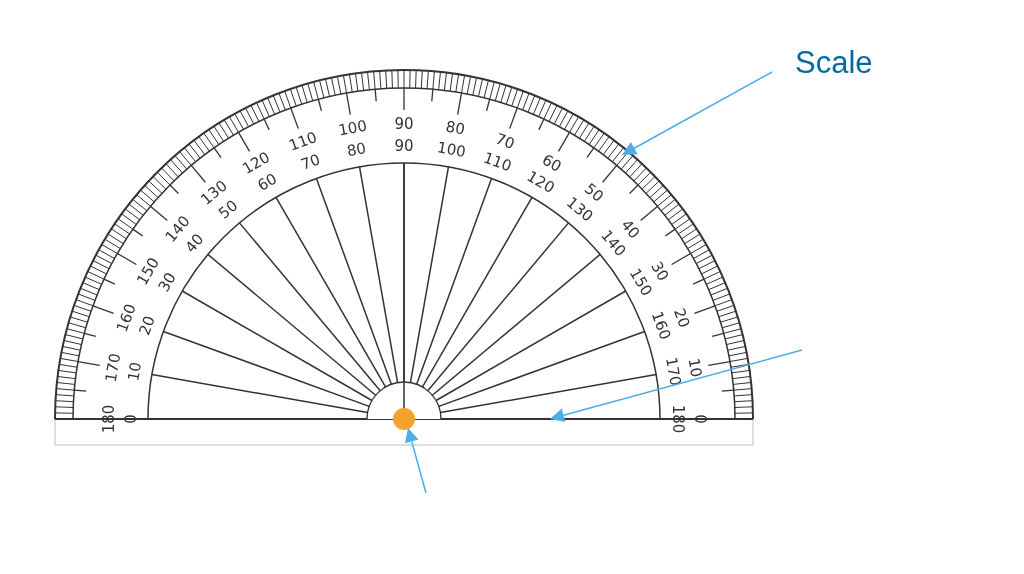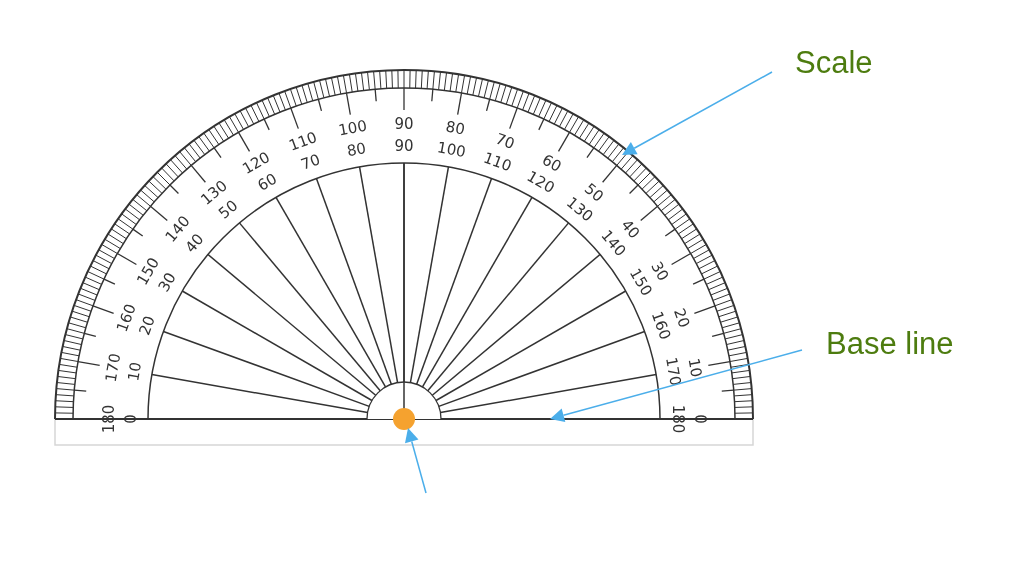--- a/index.html
+++ b/index.html
@@ -1,18 +1,18 @@
 <!DOCTYPE html>
 <html><head>
 <meta charset="utf-8">
 <style>
   html, body { margin: 0; padding: 0; background: #ffffff; }
   body { width: 1024px; height: 574px; position: relative; overflow: hidden; font-family: "DejaVu Sans", sans-serif; }
   #stage { position: absolute; left: 0; top: 0; width: 1024px; height: 574px; }
-  .label { position: absolute; font-family: "Liberation Sans", sans-serif; font-size: 31px; color: #4d7c0f; white-space: nowrap; }
+  .label { position: absolute; font-family: "Liberation Sans", sans-serif; font-size: 31px; color: #0369a1; white-space: nowrap; }
   .num { font-family: "DejaVu Sans", sans-serif; font-size: 15px; fill: #333; }
 </style>
 </head>
 <body>
 
 <div id="stage">
   <svg id="svg" width="1024" height="574" viewBox="0 0 1024 574" xmlns="http://www.w3.org/2000/svg">
     <g id="protractor">
         <rect x="55" y="419" width="698" height="26" fill="#fff" stroke="#d6d6d6" stroke-width="1.5"></rect>
         <path d="M 55 419 A 349 349 0 0 1 753 419" fill="none" stroke="#333333" stroke-width="2"></path>
@@ -300,14 +300,13 @@
         <line x1="772" y1="72" x2="634.2497405464375" y2="148.22181023097127" stroke="#4BAEEA" stroke-width="1.5"></line>
         <polygon points="622,155 637.6388354309519,154.34668050419 630.8606456619231,142.09693995775254" fill="#4BAEEA"></polygon>
         <line x1="802" y1="350" x2="563.502977039361" y2="415.3027562868416" stroke="#4BAEEA" stroke-width="1.5"></line>
         <polygon points="550,419 565.3515988959401,422.0542448065221 561.6543551827818,408.5512677671611" fill="#4BAEEA"></polygon>
         <line x1="426" y1="493" x2="411.7363071617385" y2="441.49222030627806" stroke="#4BAEEA" stroke-width="1.5"></line>
         <polygon points="408,428 404.9901970085995,443.3603738871473 418.4824173148775,439.6240667254088" fill="#4BAEEA"></polygon>
       </g>
   </svg>
 
   <div class="label" id="lbl0" style="left: 795px; top: 45px;">Scale</div>
-  <div class="label" id="lbl1" style="left: 826px; top: 326px;">Base line</div>
 </div>
 
 </body></html>

